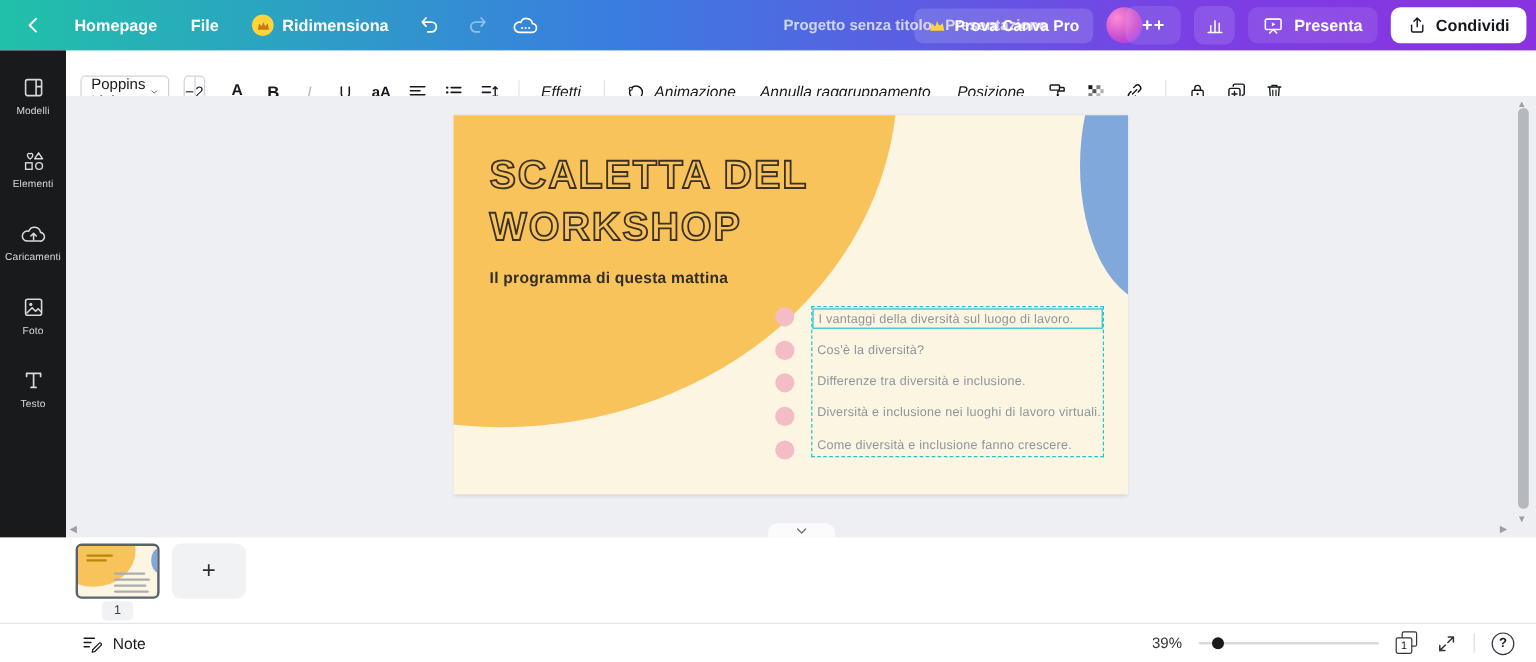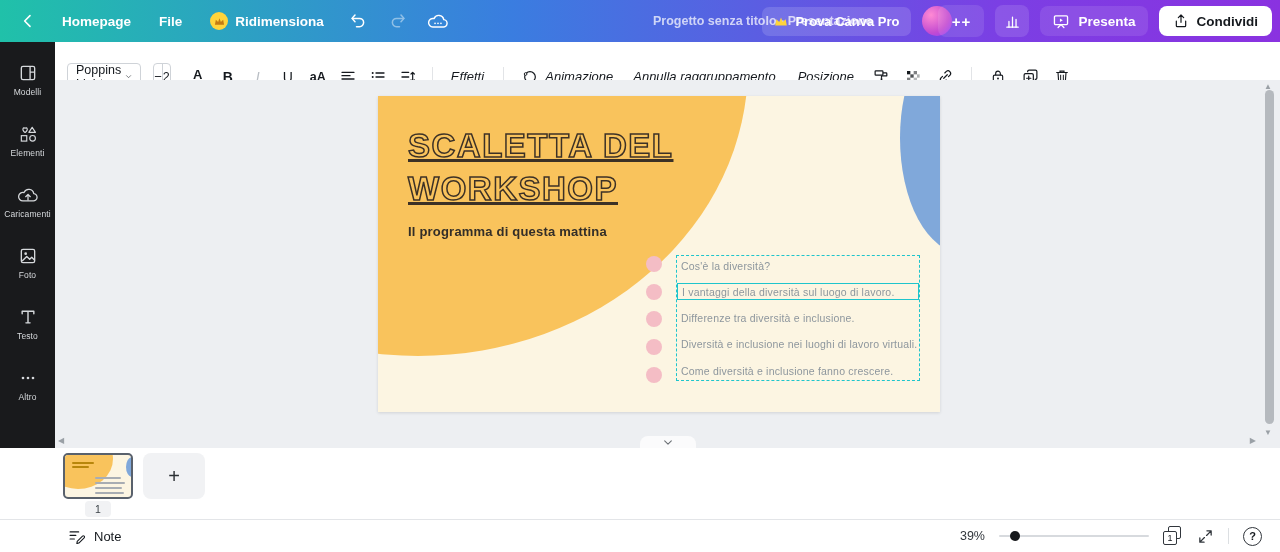--- a/index.html
+++ b/index.html
@@ -71,21 +71,21 @@
 
   
   #canvas { position:absolute; left:55px; top:80px; width:1225px; height:368px; background:var(--canvas-bg); }
   #slide { position:absolute; left:323px; top:16px; width:562px; height:316px; background:var(--slide-bg);
     overflow:hidden; box-shadow:0 1px 3px rgba(0,0,0,.12); }
   .blob-orange { position:absolute; left:-290px; top:-320px; width:660px; height:580px; border-radius:50%;
     background:var(--blob-orange); }
   .blob-blue { position:absolute; left:522px; top:-73px; width:124px; height:230px; border-radius:50%;
     background:var(--blob-blue); }
   .slide-title { position:absolute; left:30px; top:28px; font-size:33px; line-height:43px; font-weight:800;
-    letter-spacing:1.5px; color:transparent;text-decoration:underline; -webkit-text-stroke:1.5px var(--title-ink); }
+    letter-spacing:1.5px; color:transparent; -webkit-text-stroke:1.5px var(--title-ink); }
   .slide-sub { position:absolute; left:30px; top:128px; font-size:13px; font-weight:700; color:#332e28;
     letter-spacing:.2px; }
   .dot { position:absolute; width:16px; height:16px; border-radius:50%; background:var(--dot-pink); left:268px; }
   .group-box { position:absolute; left:298px; top:159px; width:244px; height:126px;
     border:1.5px dashed var(--accent); display:flex; flex-direction:column; justify-content:space-between;
     padding:1px 0; }
   .lrow { height:17px; display:flex; align-items:center; padding-left:4px; font-size:10.5px;
     color:var(--list-ink); letter-spacing:.2px; white-space:nowrap; cursor:text; }
   .lrow.selected { border:1.5px solid var(--accent); background:rgba(255,255,255,.0); }
 
@@ -371,49 +371,41 @@
         <path d="M5 18 L10.5 12.5 L14 16 L16.5 13.5 L20 17" fill="none" stroke="#d6d9dc" stroke-width="1.6" stroke-linejoin="round"></path>
       </svg>
     <span class="lbl">Foto</span>
   </div>
   <div class="side-item">
     <svg width="20" height="20" viewBox="0 0 24 24">
         <path d="M5 5 H19 M5 5 V8 M19 5 V8 M12 5 V19 M9.5 19 H14.5" stroke="#d6d9dc" stroke-width="1.7" stroke-linecap="round"></path>
       </svg>
     <span class="lbl">Testo</span>
   </div>
-  <div class="side-item">
-    <svg width="20" height="20" viewBox="0 0 24 24">
-        <circle cx="6" cy="12" r="1.6" fill="#d6d9dc"></circle>
-        <circle cx="12" cy="12" r="1.6" fill="#d6d9dc"></circle>
-        <circle cx="18" cy="12" r="1.6" fill="#d6d9dc"></circle>
-      </svg>
-    <span class="lbl">Altro</span>
-  </div>
 </div>
 
 <div id="canvas">
   <div id="slide">
     <div class="blob-orange"></div>
     <div class="blob-blue"></div>
     <div class="slide-title">
       <div>SCALETTA DEL</div>
       <div>WORKSHOP</div>
     </div>
     <div class="slide-sub">Il programma di questa mattina</div>
 
     <div class="dot" style="top:160px"></div>
     <div class="dot" style="top:188px"></div>
     <div class="dot" style="top:215px"></div>
     <div class="dot" style="top:243px"></div>
     <div class="dot" style="top:271px"></div>
 
     <div class="group-box">
+      <div class="lrow selected">I vantaggi della diversità sul luogo di lavoro.</div>
       <div class="lrow">Cos'è la diversità?</div>
-      <div class="lrow selected">I vantaggi della diversità sul luogo di lavoro.</div>
       <div class="lrow">Differenze tra diversità e inclusione.</div>
       <div class="lrow">Diversità e inclusione nei luoghi di lavoro virtuali.</div>
       <div class="lrow">Come diversità e inclusione fanno crescere.</div>
     </div>
   </div>
 
   <div class="scroll-arrow" style="right:8px; top:3px;">▲</div>
   <div class="vscroll-thumb"></div>
   <div class="scroll-arrow" style="right:8px; top:349px;">▼</div>
   <div class="scroll-arrow" style="left:3px; top:357px;">◀</div>

